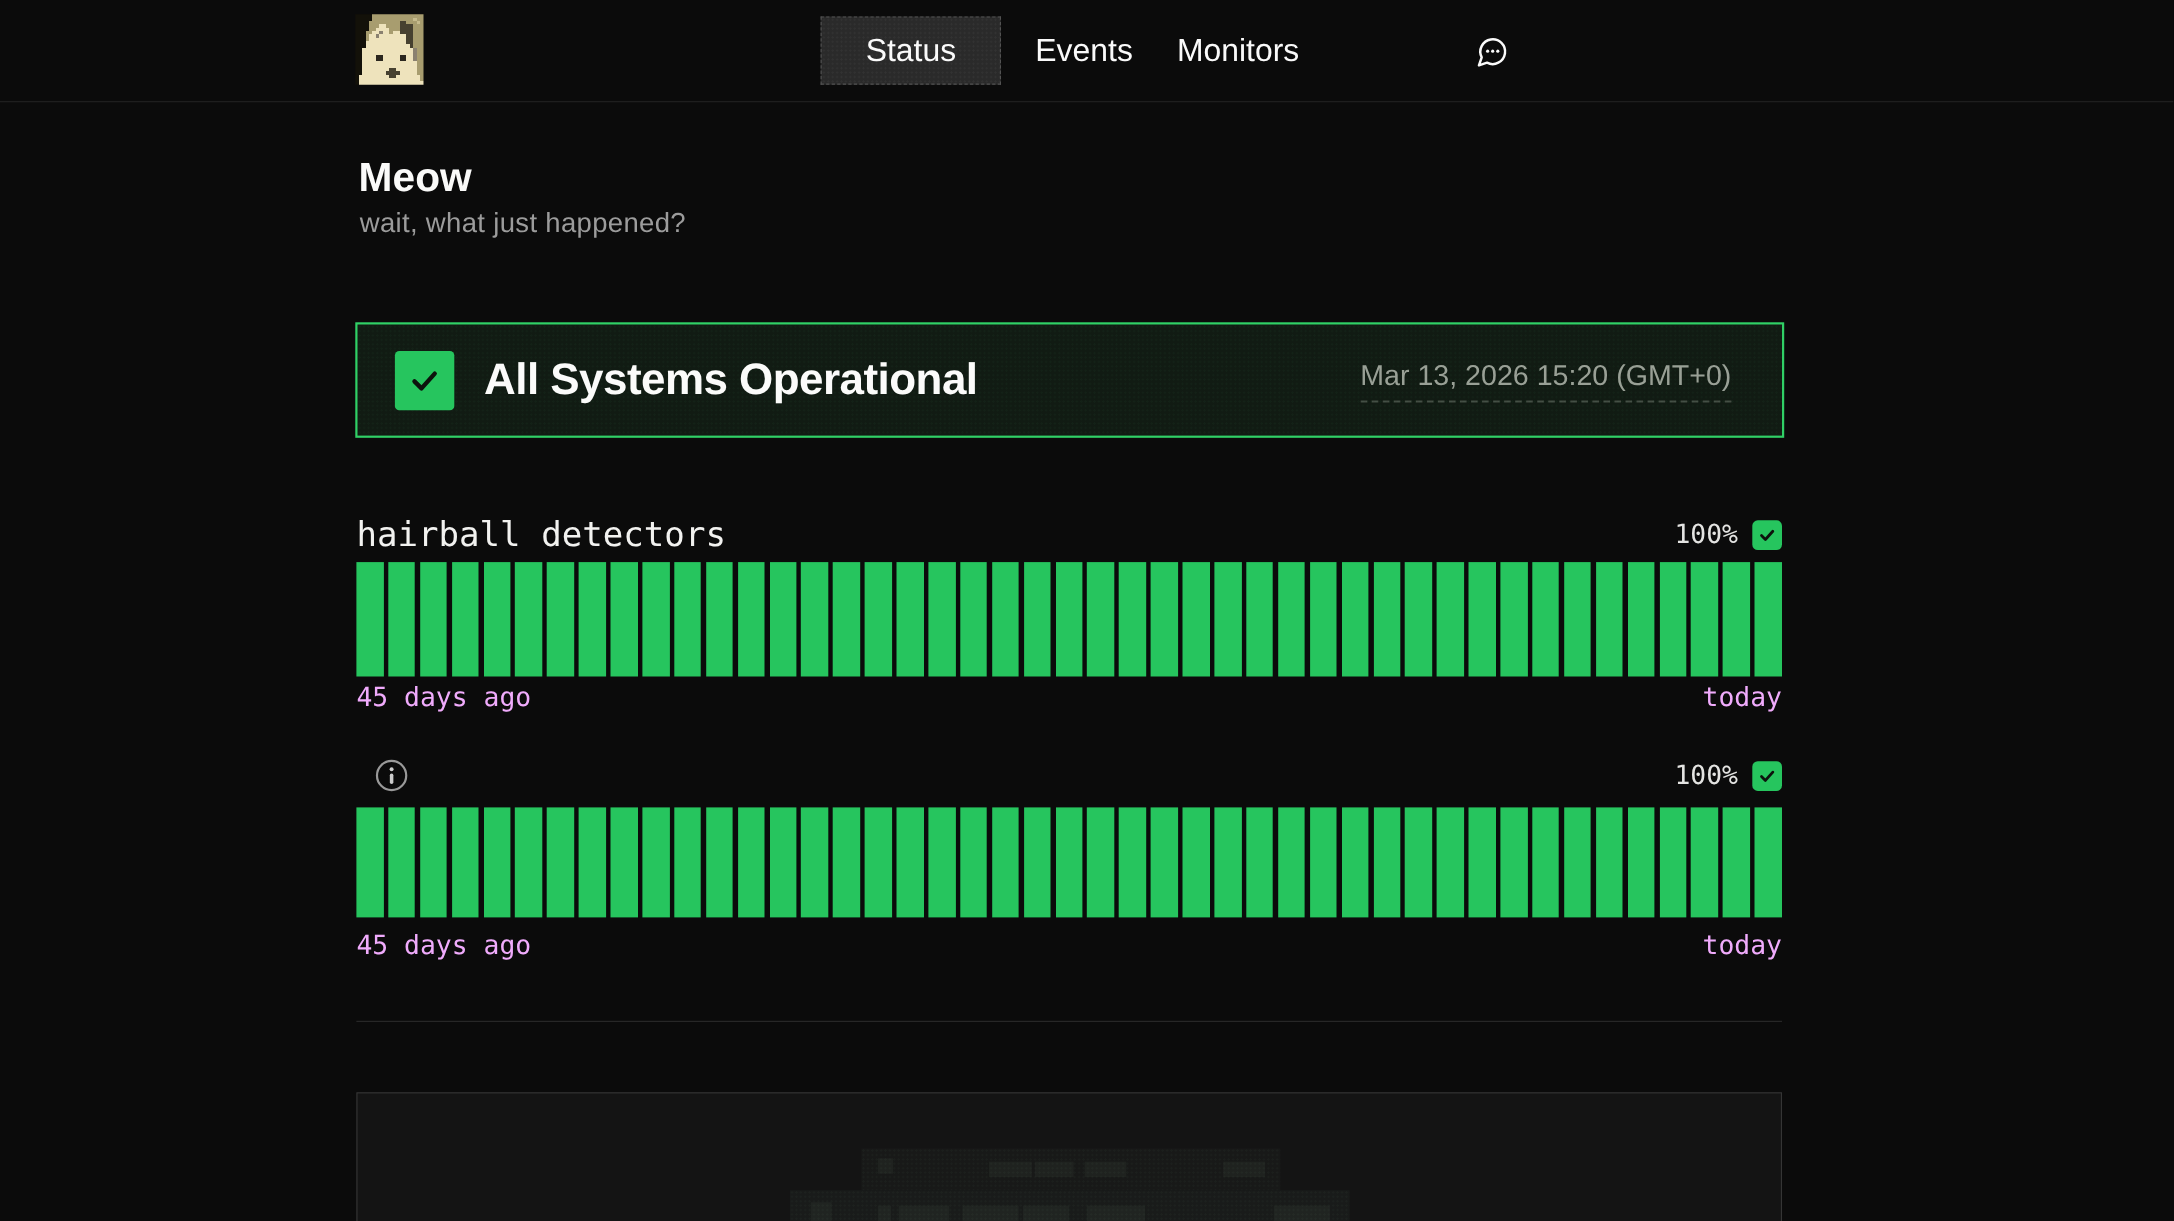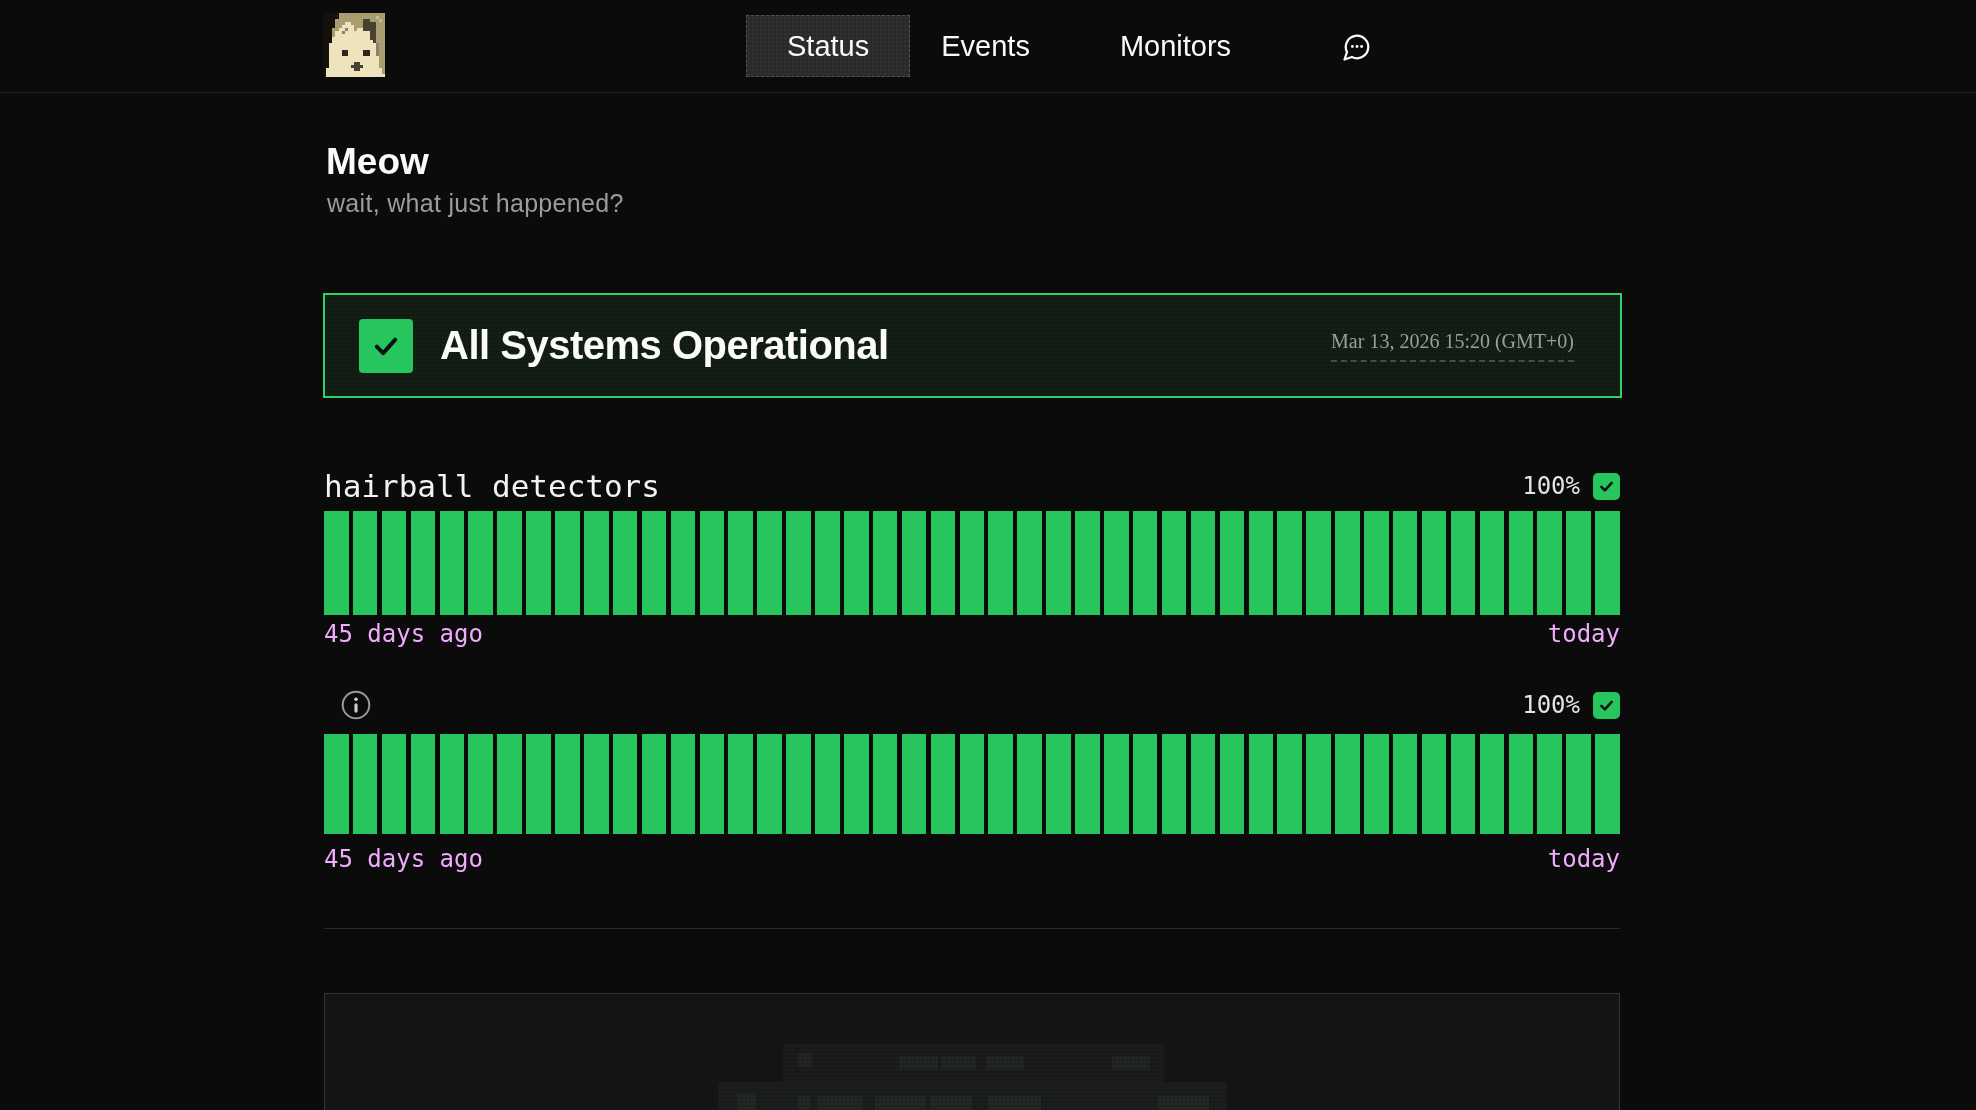--- a/index.html
+++ b/index.html
@@ -8,37 +8,37 @@
 
   
   .header { position:absolute; top:0; left:0; width:1976px; height:93px; border-bottom:1px solid #242424; background:#0b0b0b; }
   .logo { position:absolute; left:323px; top:13px; width:62px; height:64px; }
   .nav { position:absolute; left:746px; top:15px; height:62px; display:flex; align-items:center; }
   .nav-pill { height:62px; min-width:136px; padding:0 40px; display:flex; align-items:center; justify-content:center;
     font-size:29px; color:#fafafa; background:#2a2a2a; border:1px dashed #525252;
     background-image:radial-gradient(circle, rgba(255,255,255,0.035) 1px, transparent 1.1px); background-size:4px 4px; }
   .nav-link { font-size:29px; color:#fafafa; }
   .nav-link.events { margin-left:31px; }
-  .nav-link.monitors { margin-left:90px;text-align:right; }
+  .nav-link.monitors { margin-left:40px;text-align:right; }
   .chat-icon { position:absolute; left:1342px; top:32px; width:30px; height:30px; }
   .get-updates { position:absolute; left:1406px; top:14px; width:214px; height:63px; display:flex; align-items:center; justify-content:center;
     font-size:30px; color:#fafafa; background:#1b1b1b; border:1px dashed #4d4d4d;
     background-image:radial-gradient(circle, rgba(255,255,255,0.045) 1px, transparent 1.1px); background-size:4px 4px; }
 
   
   .page-title { position:absolute; left:326px; top:140px; font-size:37px; font-weight:700; line-height:1.2; color:#fafaf9; }
   .page-subtitle { position:absolute; left:327px; top:188px; font-size:25px; line-height:1.2; color:#9c9c9c; letter-spacing:0.3px; }
 
   
   .banner { position:absolute; left:323px; top:293px; width:1299px; height:105px; border:2px solid #30d066; background:#111b13;
     background-image:radial-gradient(circle, rgba(90,220,140,0.035) 1px, transparent 1.1px); background-size:4px 4px;
     display:flex; align-items:center; padding:0 46px 0 34px; }
   .check-lg { width:54px; height:54px; border-radius:4px; background:#26c55e; display:flex; align-items:center; justify-content:center; flex:none; }
   .banner-title { font-size:40px; font-weight:700; margin-left:27px; color:#fbfbfa; letter-spacing:-0.5px; }
-  .banner-time { margin-left:auto; font-family:Liberation Serif, serif; font-size:20px; color:#99a096;
+  .banner-time { margin-left:auto; font-family:Liberation Sans, sans-serif; font-size:26px; color:#99a096;
     padding-bottom:7px; border-bottom:2px dashed rgba(160,170,158,0.35); }
 
   
   .monitor-head { position:absolute; left:324px; width:1296px; height:40px; display:flex; align-items:center; }
   .monitor-name { font-family:"DejaVu Sans Mono", monospace; font-size:31px; color:#f2f2f0; }
   .info-icon { width:30px; height:30px; margin-left:17px; flex:none; }
   .uptime { margin-left:auto; font-family:"DejaVu Sans Mono", monospace; font-size:24px; color:#e4e4e2; }
   .check-sm { width:27px; height:27px; border-radius:5px; background:#26c55e; margin-left:13px; display:flex; align-items:center; justify-content:center; flex:none; }
   .bars { position:absolute; left:324px; width:1296px; display:flex; justify-content:space-between; }
   .bars i { display:block; width:24.5px; background:#26c55e; }

